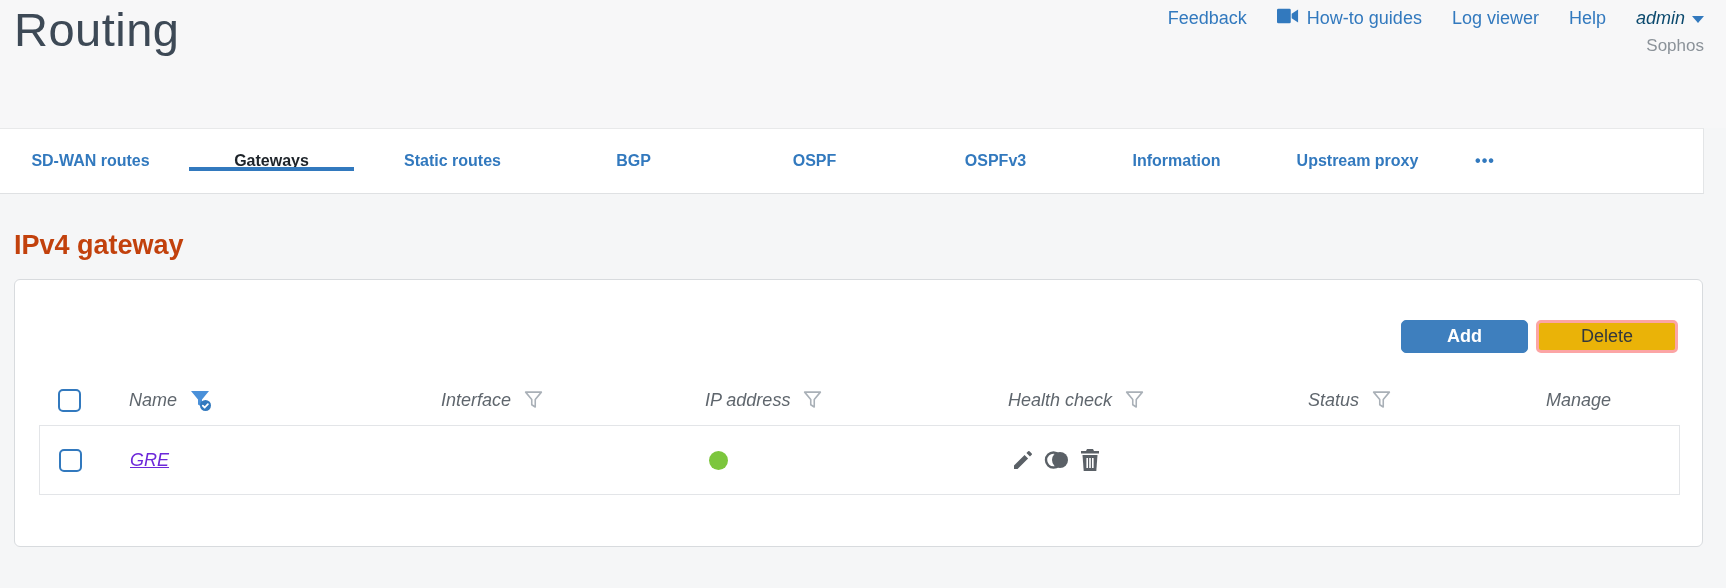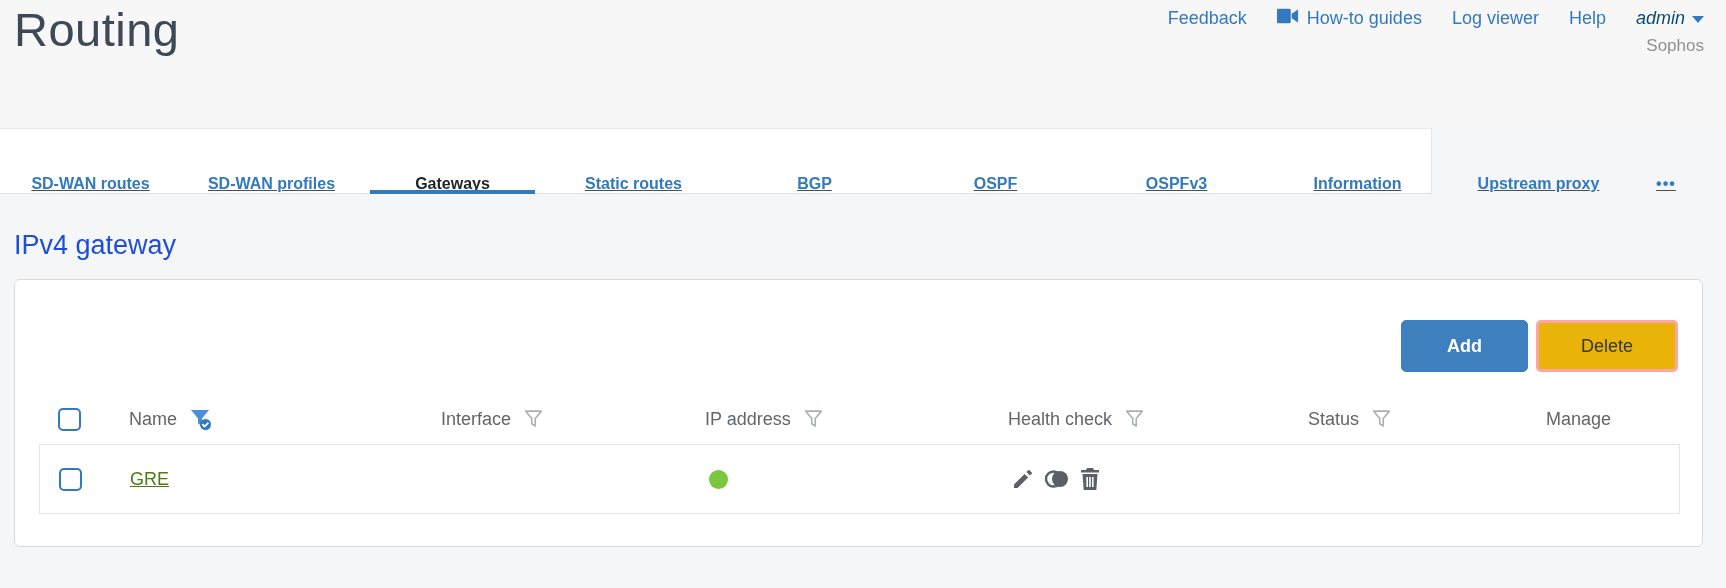--- a/index.html
+++ b/index.html
@@ -30,77 +30,77 @@
   .caret-down {
     width:0; height:0; border-left:6px solid transparent; border-right:6px solid transparent;
     border-top:7px solid #3279be; margin-top:2px;
   }
   .brand {
     position:absolute; top:36px; right:22px;
     font-size:17px; color:#8b9299;
   }
   
   .tabbar {
-    width:1432px; height:66px; background:#ffffff;
+    width:1704px; height:66px; background:#ffffff;
     border-top:1px solid #e8e9ea; border-bottom:1px solid #dfe1e3; border-right:1px solid #e3e5e7;
-    display:flex; align-items:flex-end;text-decoration:underline;
+    display:flex; align-items:center;
   }
   .tab {
     flex:0 0 181px; display:flex; align-items:center; justify-content:center;
     font-size:16px; font-weight:700; color:#3279be; cursor:pointer; position:relative;
   }
   .tab.more { flex:0 0 74px; letter-spacing:1px; }
   .tab.active { color:#1d2329; }
   .tab.active::after {
     content:""; position:absolute; left:8px; right:8px; bottom:-1px; height:4px;
     background:#3279be;
   }
   
   .content { padding:0 0 0 14px; }
   .section-heading {
-    margin-top:36px; font-size:27px; font-weight:400; color:#1d4ed8;
+    margin-top:36px; font-size:27px; font-weight:700; color:#c2410c;
   }
   .card {
     margin-top:18px; width:1689px; height:268px;
     background:#ffffff; border:1px solid #d8dbde; border-radius:6px;
     position:relative;
   }
   .toolbar {
     display:flex; justify-content:flex-end; gap:8px;
     padding:40px 24px 0 24px;
   }
   .btn {
-    height:52px; font-size:18px; font-weight:400; border-radius:5px; cursor:pointer;
+    height:33px; font-size:18px; font-weight:400; border-radius:5px; cursor:pointer;
     font-family:"Liberation Sans","DejaVu Sans",sans-serif;
   }
   .btn-primary {
     width:127px; background:#3e7fbe; border:1px solid #3e7fbe; color:#ffffff; font-weight:700;
   }
   .btn-secondary {
     width:142px; background:#eab308; border:3px solid #fca5a5; color:#33383d;
   }
-  .tablewrap { margin:22px 24px 0 24px; width:1641px; }
+  .tablewrap { margin:22px 24px 0 24px; width:1641px;font-style:italic; }
   .thead, .trow {
     display:grid;
     grid-template-columns:90px 312px 264px 303px 300px 238px 1fr;
     align-items:center;
   }
   .thead { height:50px; font-size:18px; font-weight:400; color:#5f666d; }
   .th { display:flex; align-items:center; gap:12px; }
   .trow {
     height:70px; border:1px solid #e3e5e8; background:#ffffff;
     font-size:18px; color:#4a5056;
   }
   .thead { border-bottom:0; }
   .cb-cell { padding-left:19px; }
   .checkbox {
     width:23px; height:23px; border:2px solid #3279be; border-radius:5px;
     background:#ffffff; cursor:pointer;
   }
-  .name-link { color:#4d7c0f; text-decoration:underline; cursor:pointer; font-size:18px; }
+  .name-link { color:#6d28d9; text-decoration:underline; cursor:pointer; font-size:18px; }
   .cell-ip { color:#555b61; }
   .cell-health { color:#3f464c; }
   .status-dot { width:19px; height:19px; border-radius:50%; margin-left:3px; }
   .manage-cell { display:flex; align-items:center; gap:9px; padding-left:2px; }
   .action { cursor:pointer; display:flex; align-items:center; }
   .filter-svg { display:block; }
 </style>
 </head>
 <body>
 
@@ -129,21 +129,20 @@
       <span>admin</span>
       <span class="caret-down"></span>
     </span>
   </div>
 
   <div class="brand">Sophos</div>
 </div>
 
 <div class="tabbar">
   <div class="tab">SD-WAN routes</div>
-  <div class="tab">SD-WAN profiles</div>
   <div class="tab active">Gateways</div>
   <div class="tab">Static routes</div>
   <div class="tab">BGP</div>
   <div class="tab">OSPF</div>
   <div class="tab">OSPFv3</div>
   <div class="tab">Information</div>
   <div class="tab">Upstream proxy</div>
   <div class="tab more">•••</div>
 </div>
 

